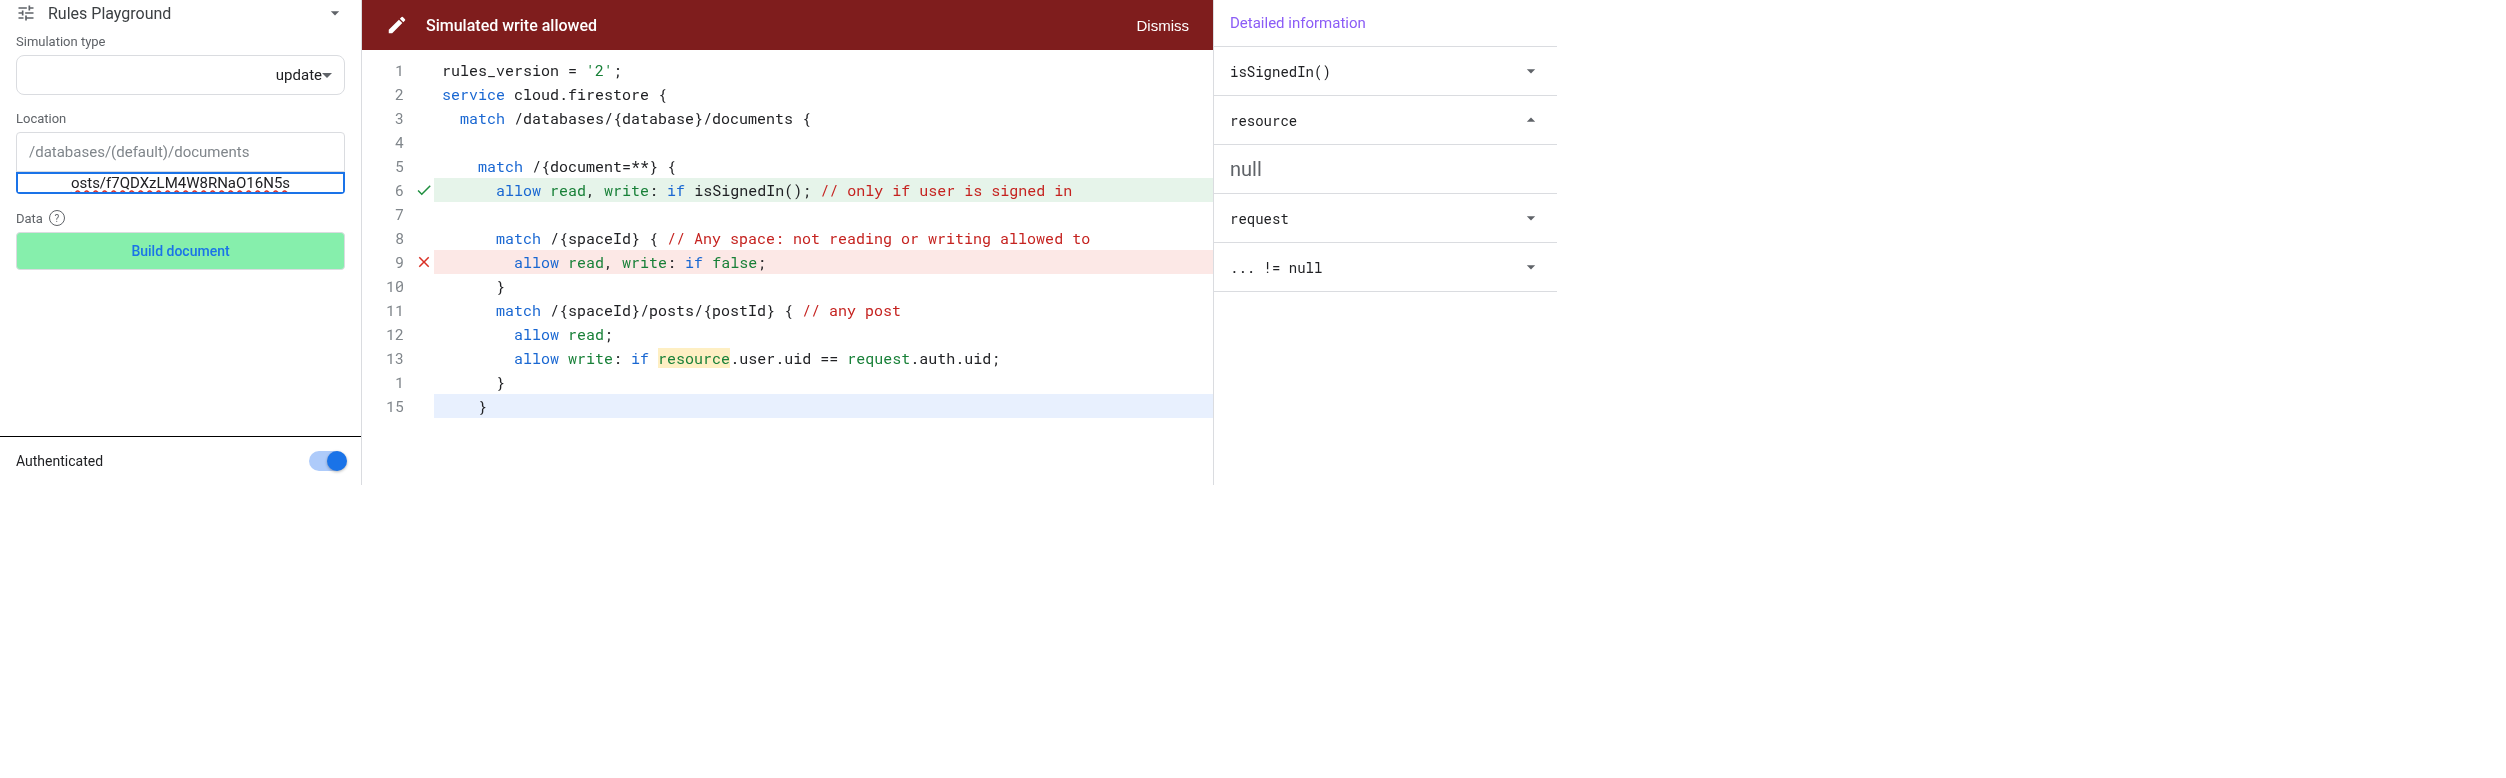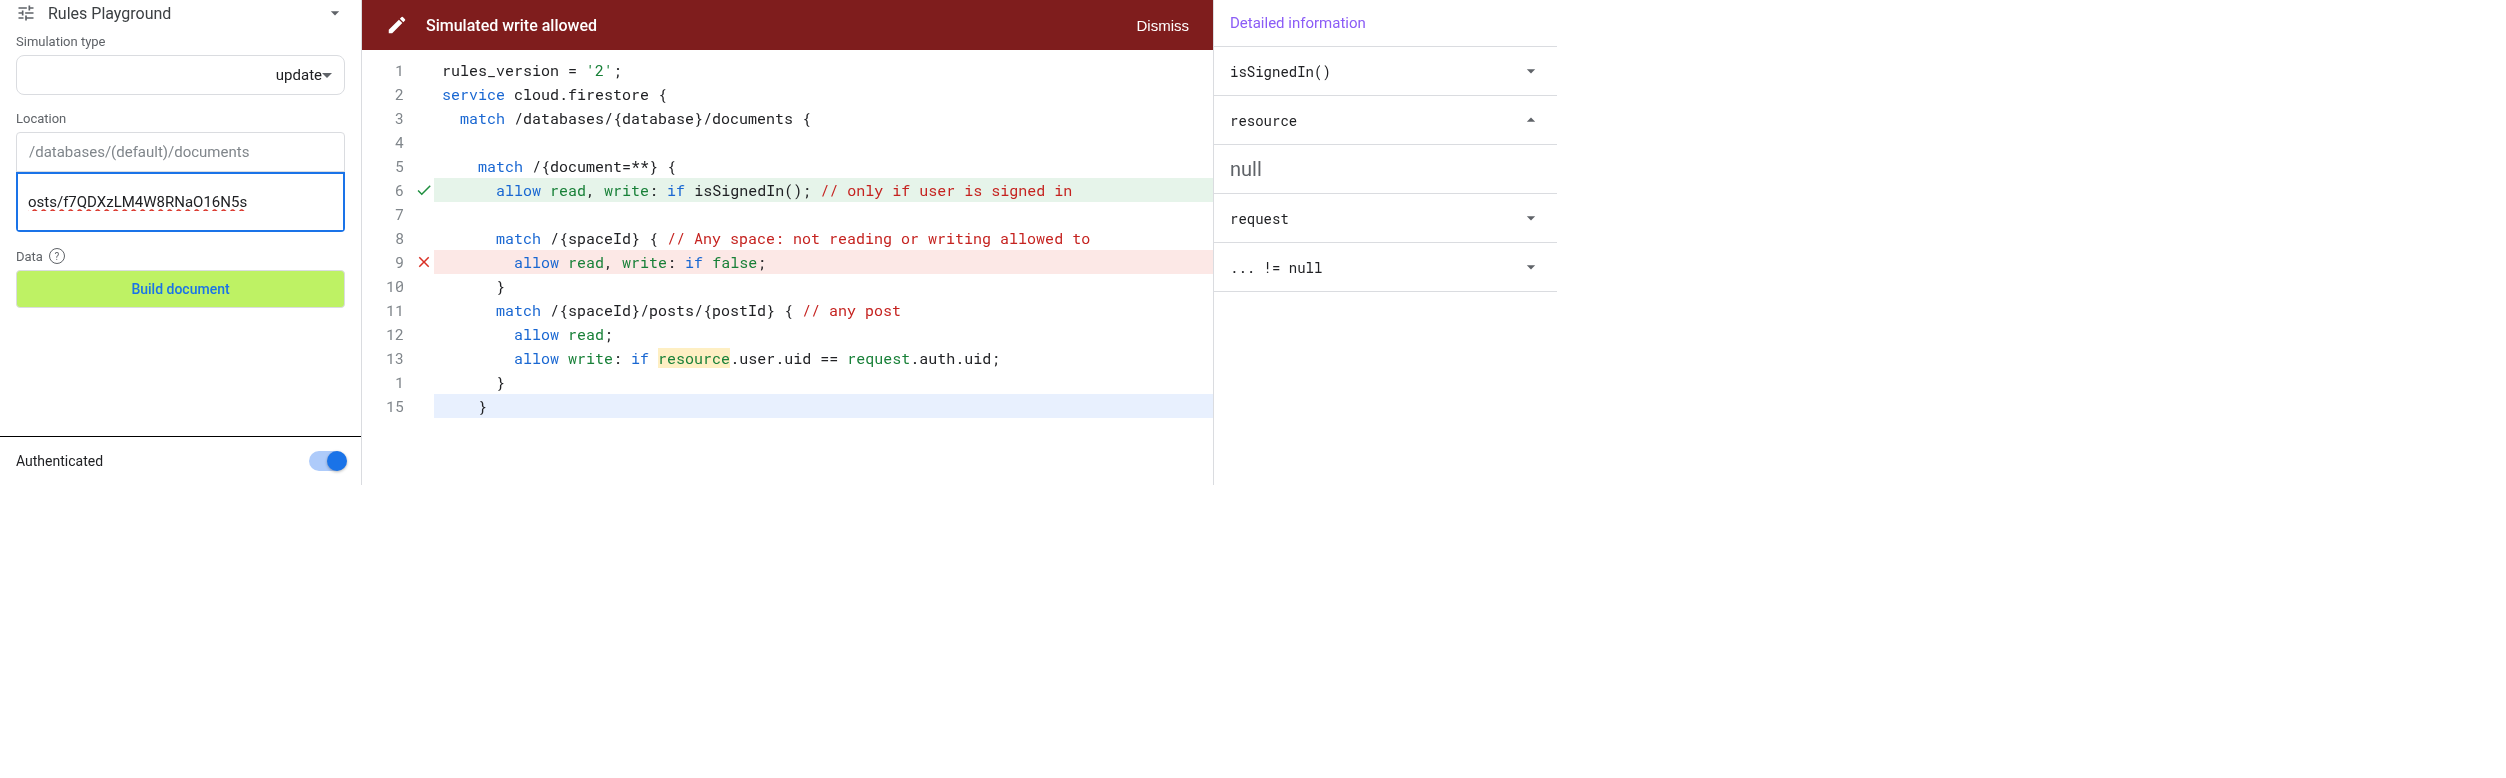--- a/index.html
+++ b/index.html
@@ -17,25 +17,25 @@
 .section { padding: 8px 16px; }
 .section-label { font-size: 13px; color: #5f6368; margin-bottom: 6px; display: flex; align-items: center; gap: 6px; }
 
 .select-box { border: 1px solid #dadce0; border-radius: 8px; padding: 10px 12px; display: flex; align-items: center; justify-content: flex-end; cursor: pointer; background: #fff; }
 .select-value { font-size: 15px; color: #202124; }
 .dropdown-caret { border-left: 5px solid transparent; border-right: 5px solid transparent; border-top: 5px solid #5f6368; }
 
 .location-box { border: 1px solid #dadce0; border-radius: 4px 4px 0 0; background: #fff; overflow: hidden; }
 .location-placeholder { padding: 10px 12px; color: #80868b; font-size: 15px; border-bottom: 1px solid #dadce0; }
 .location-input-wrap { border: 2px solid #1a73e8; border-radius: 0 0 4px 4px; margin-top: -1px; }
-.location-input { border: none; outline: none; padding: 19px 10px; width: 100%; font-size: 15px; color: #202124; font-family: inherit; text-decoration: underline wavy #d93025; text-decoration-skip-ink: none; }
+.location-input { border: none; outline: none; padding: 0 10px; width: 100%; font-size: 15px; color: #202124; font-family: inherit; text-decoration: underline wavy #d93025; text-decoration-skip-ink: none; text-align: center; }
 
 .help-icon { width: 16px; height: 16px; border: 1.5px solid #5f6368; border-radius: 50%; display: inline-flex; align-items: center; justify-content: center; font-size: 10px; color: #5f6368; }
 
-.build-btn { border: 1px solid #dadce0; border-radius: 4px; padding: 10px; text-align: center; color: #1a73e8; font-weight: 500; font-size: 14px; cursor: pointer; background: #bef264; }
+.build-btn { border: 1px solid #dadce0; border-radius: 4px; padding: 10px; text-align: center; color: #1a73e8; font-weight: 500; font-size: 14px; cursor: pointer; background: #86efac; }
 
 .auth-row { border-top: 1px solid #000000; padding: 14px 16px; display: flex; align-items: center; justify-content: space-between; margin-top: auto; gap: 32px; }
 .toggle { width: 36px; height: 20px; background: #aecbfa; border-radius: 10px; position: relative; cursor: pointer; }
 .toggle-knob { width: 20px; height: 20px; background: #1a73e8; border-radius: 50%; position: absolute; right: -2px; top: 0; box-shadow: 0 1px 3px rgba(0,0,0,0.3); }
 
 
 .editor-area { flex: 1; display: flex; flex-direction: column; overflow: hidden; }
 .banner { background: #7f1d1d; color: #fff; display: flex; align-items: center; padding: 14px 24px; gap: 18px; }
 .pencil-icon { width: 22px; height: 22px; }
 .banner-text { font-size: 16px; font-weight: 500; flex: 1; }

